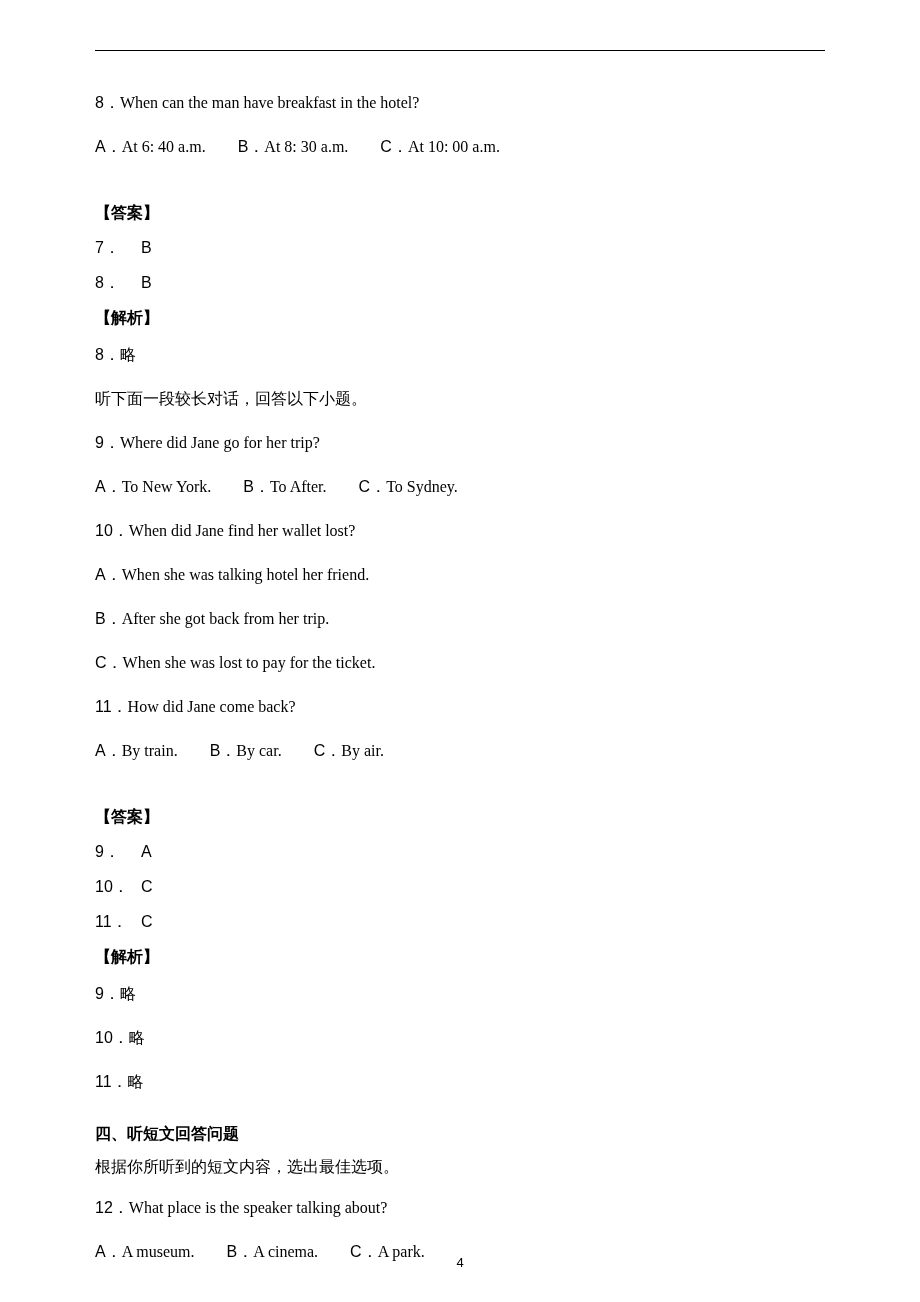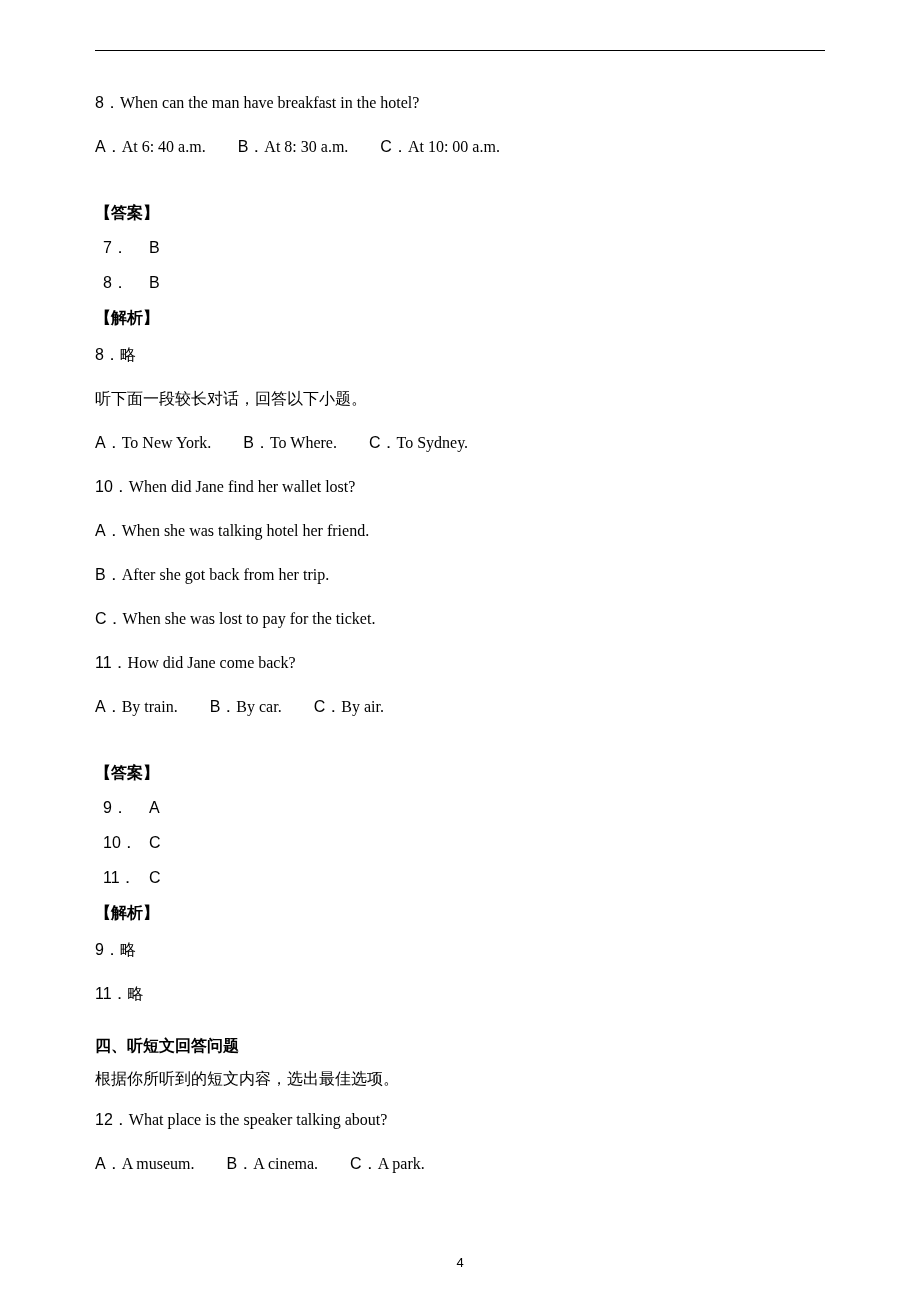--- a/index.html
+++ b/index.html
@@ -36,21 +36,20 @@
     }
     .heading {
       font-weight: bold;
       font-family: Liberation Serif, serif;
       margin-bottom: 14px;
       margin-top: 6px;
     }
     .ans-line {
       margin-bottom: 14px;
       font-family: Arial, "SimSun", sans-serif;
-      margin-left: 8px;
     }
     .ans-line .num {
       display: inline-block;
       min-width: 46px;
     }
     .section-title {
       font-weight: bold;
       font-family: "SimSun", serif;
       margin-top: 30px;
       margin-bottom: 12px;
@@ -91,23 +90,26 @@
 
   <div class="heading">【答案】</div>
   <div class="ans-line"><span class="num"><span>7</span>．</span><span>B</span></div>
   <div class="ans-line"><span class="num"><span>8</span>．</span><span>B</span></div>
 
   <div class="heading">【解析】</div>
   <div class="line"><span class="q-num">8</span><span class="cn">．</span><span class="cn">略</span></div>
 
   <div class="line cn">听下面一段较长对话，回答以下小题。</div>
 
+  <div class="line">
+    <span class="q-num">9</span><span class="cn">．</span><span>Where did Jane go for her trip?</span>
+  </div>
   <div class="options-row">
     <span class="opt"><span class="label">A</span><span class="cn">．</span><span>To New York.</span></span>
-    <span class="opt"><span class="label">B</span><span class="cn">．</span><span>To Where.</span></span>
+    <span class="opt"><span class="label">B</span><span class="cn">．</span><span>To After.</span></span>
     <span class="opt"><span class="label">C</span><span class="cn">．</span><span>To Sydney.</span></span>
   </div>
 
   <div class="line">
     <span class="q-num">10</span><span class="cn">．</span><span>When did Jane find her wallet lost?</span>
   </div>
   <div class="line"><span class="q-num">A</span><span class="cn">．</span><span>When she was talking hotel her friend.</span></div>
   <div class="line"><span class="q-num">B</span><span class="cn">．</span><span>After she got back from her trip.</span></div>
   <div class="line"><span class="q-num">C</span><span class="cn">．</span><span>When she was lost to pay for the ticket.</span></div>
 
@@ -122,20 +124,21 @@
 
   <div class="spacer-sm"></div>
 
   <div class="heading">【答案】</div>
   <div class="ans-line"><span class="num"><span>9</span>．</span><span>A</span></div>
   <div class="ans-line"><span class="num"><span>10</span>．</span><span>C</span></div>
   <div class="ans-line"><span class="num"><span>11</span>．</span><span>C</span></div>
 
   <div class="heading">【解析】</div>
   <div class="line"><span class="q-num">9</span><span class="cn">．</span><span class="cn">略</span></div>
+  <div class="line"><span class="q-num">10</span><span class="cn">．</span><span class="cn">略</span></div>
   <div class="line"><span class="q-num">11</span><span class="cn">．</span><span class="cn">略</span></div>
 
   <div class="section-title">四、听短文回答问题</div>
   <div class="instruction">根据你所听到的短文内容，选出最佳选项。</div>
 
   <div class="line">
     <span class="q-num">12</span><span class="cn">．</span><span>What place is the speaker talking about?</span>
   </div>
   <div class="options-row">
     <span class="opt"><span class="label">A</span><span class="cn">．</span><span>A museum.</span></span>

